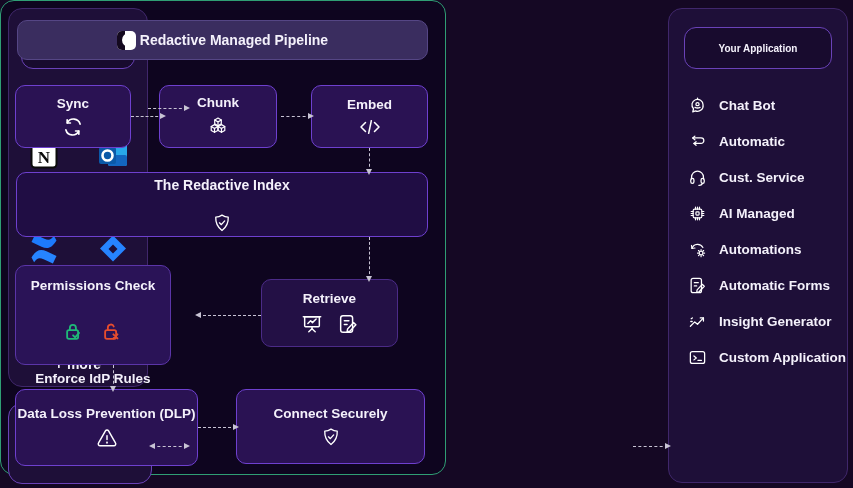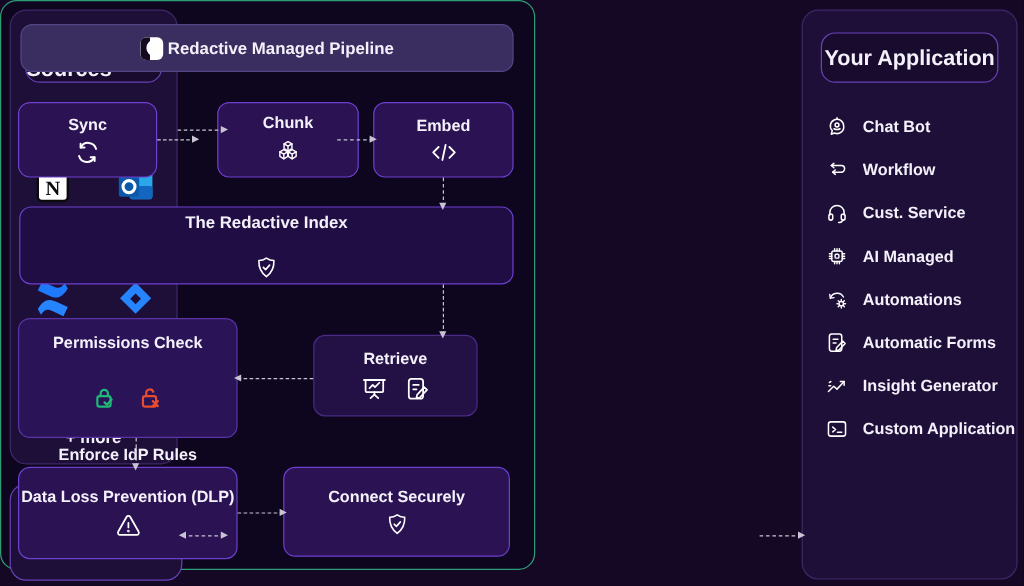--- a/index.html
+++ b/index.html
@@ -20,21 +20,21 @@
     --arrow:#c8c4d4;
     --white:#f4f1fb;
   }
   *{box-sizing:border-box;margin:0;padding:0;}
   html,body{background:var(--bg);}
   body{font-family:"Liberation Sans",sans-serif;color:var(--white);font-weight:700;}
   #canvas{position:relative;width:853px;height:488px;background:var(--bg);overflow:hidden;}
 
   .panel{position:absolute;background:var(--panel);border:1px solid var(--panel-border);border-radius:14px;}
   .pill{position:absolute;background:var(--pill-bg);border:1px solid var(--pill-border);border-radius:12px;
-        display:flex;align-items:center;justify-content:center;font-size:18px;}
+        display:flex;align-items:center;justify-content:center;font-size:10px;}
 
   
   #ds-panel{left:8px;top:8px;width:140px;height:379px;}
   #ds-pill{left:12px;top:16px;right:12px;height:44px;}
   #ds-grid{position:absolute;left:0;right:0;top:82px;display:grid;grid-template-columns:1fr 1fr;row-gap:13px;justify-items:center;}
   .src{width:34px;height:34px;display:flex;align-items:center;justify-content:center;}
   .src svg{width:34px;height:34px;}
   .fade-1{opacity:.5;}
   .fade-2{opacity:.28;}
   #ds-more{position:absolute;left:0;right:0;bottom:14px;text-align:center;font-size:14px;}
@@ -49,24 +49,24 @@
                 border:1px solid var(--green);border-radius:14px;}
   .pbox{position:absolute;background:var(--box-bg);border:1px solid var(--box-border);border-radius:10px;
         display:flex;flex-direction:column;align-items:center;justify-content:center;gap:6px;font-size:13.5px;}
   #pl-header{position:absolute;left:17px;top:20px;width:411px;height:40px;background:var(--hdr-bg);
              border:1px solid var(--hdr-border);border-radius:10px;display:flex;align-items:center;justify-content:center;gap:4px;font-size:14px;}
   .rlogo{width:19px;height:19px;background:#fff;border-radius:5px;position:relative;overflow:hidden;display:inline-block;}
   .rlogo-bar{position:absolute;left:0;top:0;bottom:0;width:8px;background:#14091f;}
   .rlogo-circle{position:absolute;left:5px;top:2.5px;width:14px;height:14px;background:#fff;border-radius:50%;}
 
   #box-sync{left:15px;top:85px;width:116px;height:63px;}
-  #box-chunk{left:181px;top:85px;width:118px;height:63px;}
+  #box-chunk{left:159px;top:85px;width:118px;height:63px;}
   #box-embed{left:311px;top:85px;width:117px;height:63px;}
   #box-index{left:16px;top:172px;width:412px;height:65px;background:var(--box2-bg);gap:20px;font-size:14px;}
-  #box-perm{left:15px;top:265px;width:183px;height:100px;justify-content:space-between;padding:12px 6px;background:#2a1357;border-color:#5b35a8;gap:28px;}
+  #box-perm{left:15px;top:265px;width:156px;height:100px;justify-content:space-between;padding:12px 6px;background:#2a1357;border-color:#5b35a8;gap:28px;}
   #box-retrieve{left:261px;top:279px;width:137px;height:68px;background:var(--retrieve-bg);border-color:var(--retrieve-border);gap:7px;}
   #box-dlp{left:15px;top:389px;width:183px;height:77px;}
   #box-connect{left:236px;top:389px;width:189px;height:75px;}
   .lock-row{display:flex;gap:16px;align-items:center;}
   .icon-row{display:flex;gap:14px;align-items:center;}
 
   
   #app-panel{left:668px;top:8px;width:180px;height:475px;}
   #app-pill{left:15px;top:18px;width:148px;height:42px;}
   #app-list{position:absolute;left:0;right:0;top:78px;}
@@ -343,21 +343,21 @@
         </svg>
         <span>Chat Bot</span>
       </div>
 
       <div class="app-item">
         <svg class="wicon" viewBox="0 0 24 24">
           <path d="M6 7.5h10.5a3.5 3.5 0 0 1 0 7H7.5"></path>
           <path d="M8.7 5.2 6 7.5l2.7 2.3"></path>
           <path d="M10.2 12.2 7.5 14.5l2.7 2.3"></path>
         </svg>
-        <span>Workflow</span>
+        <span>Automatic</span>
       </div>
 
       <div class="app-item">
         <svg class="wicon" viewBox="0 0 24 24">
           <path d="M4.5 14v-2.5a7.5 7.5 0 0 1 15 0V14"></path>
           <rect x="3.5" y="13" width="4" height="6.5" rx="2"></rect>
           <rect x="16.5" y="13" width="4" height="6.5" rx="2"></rect>
           <path d="M18.5 19.5a5 5 0 0 1-4.8 2.4"></path>
         </svg>
         <span>Cust. Service</span>

